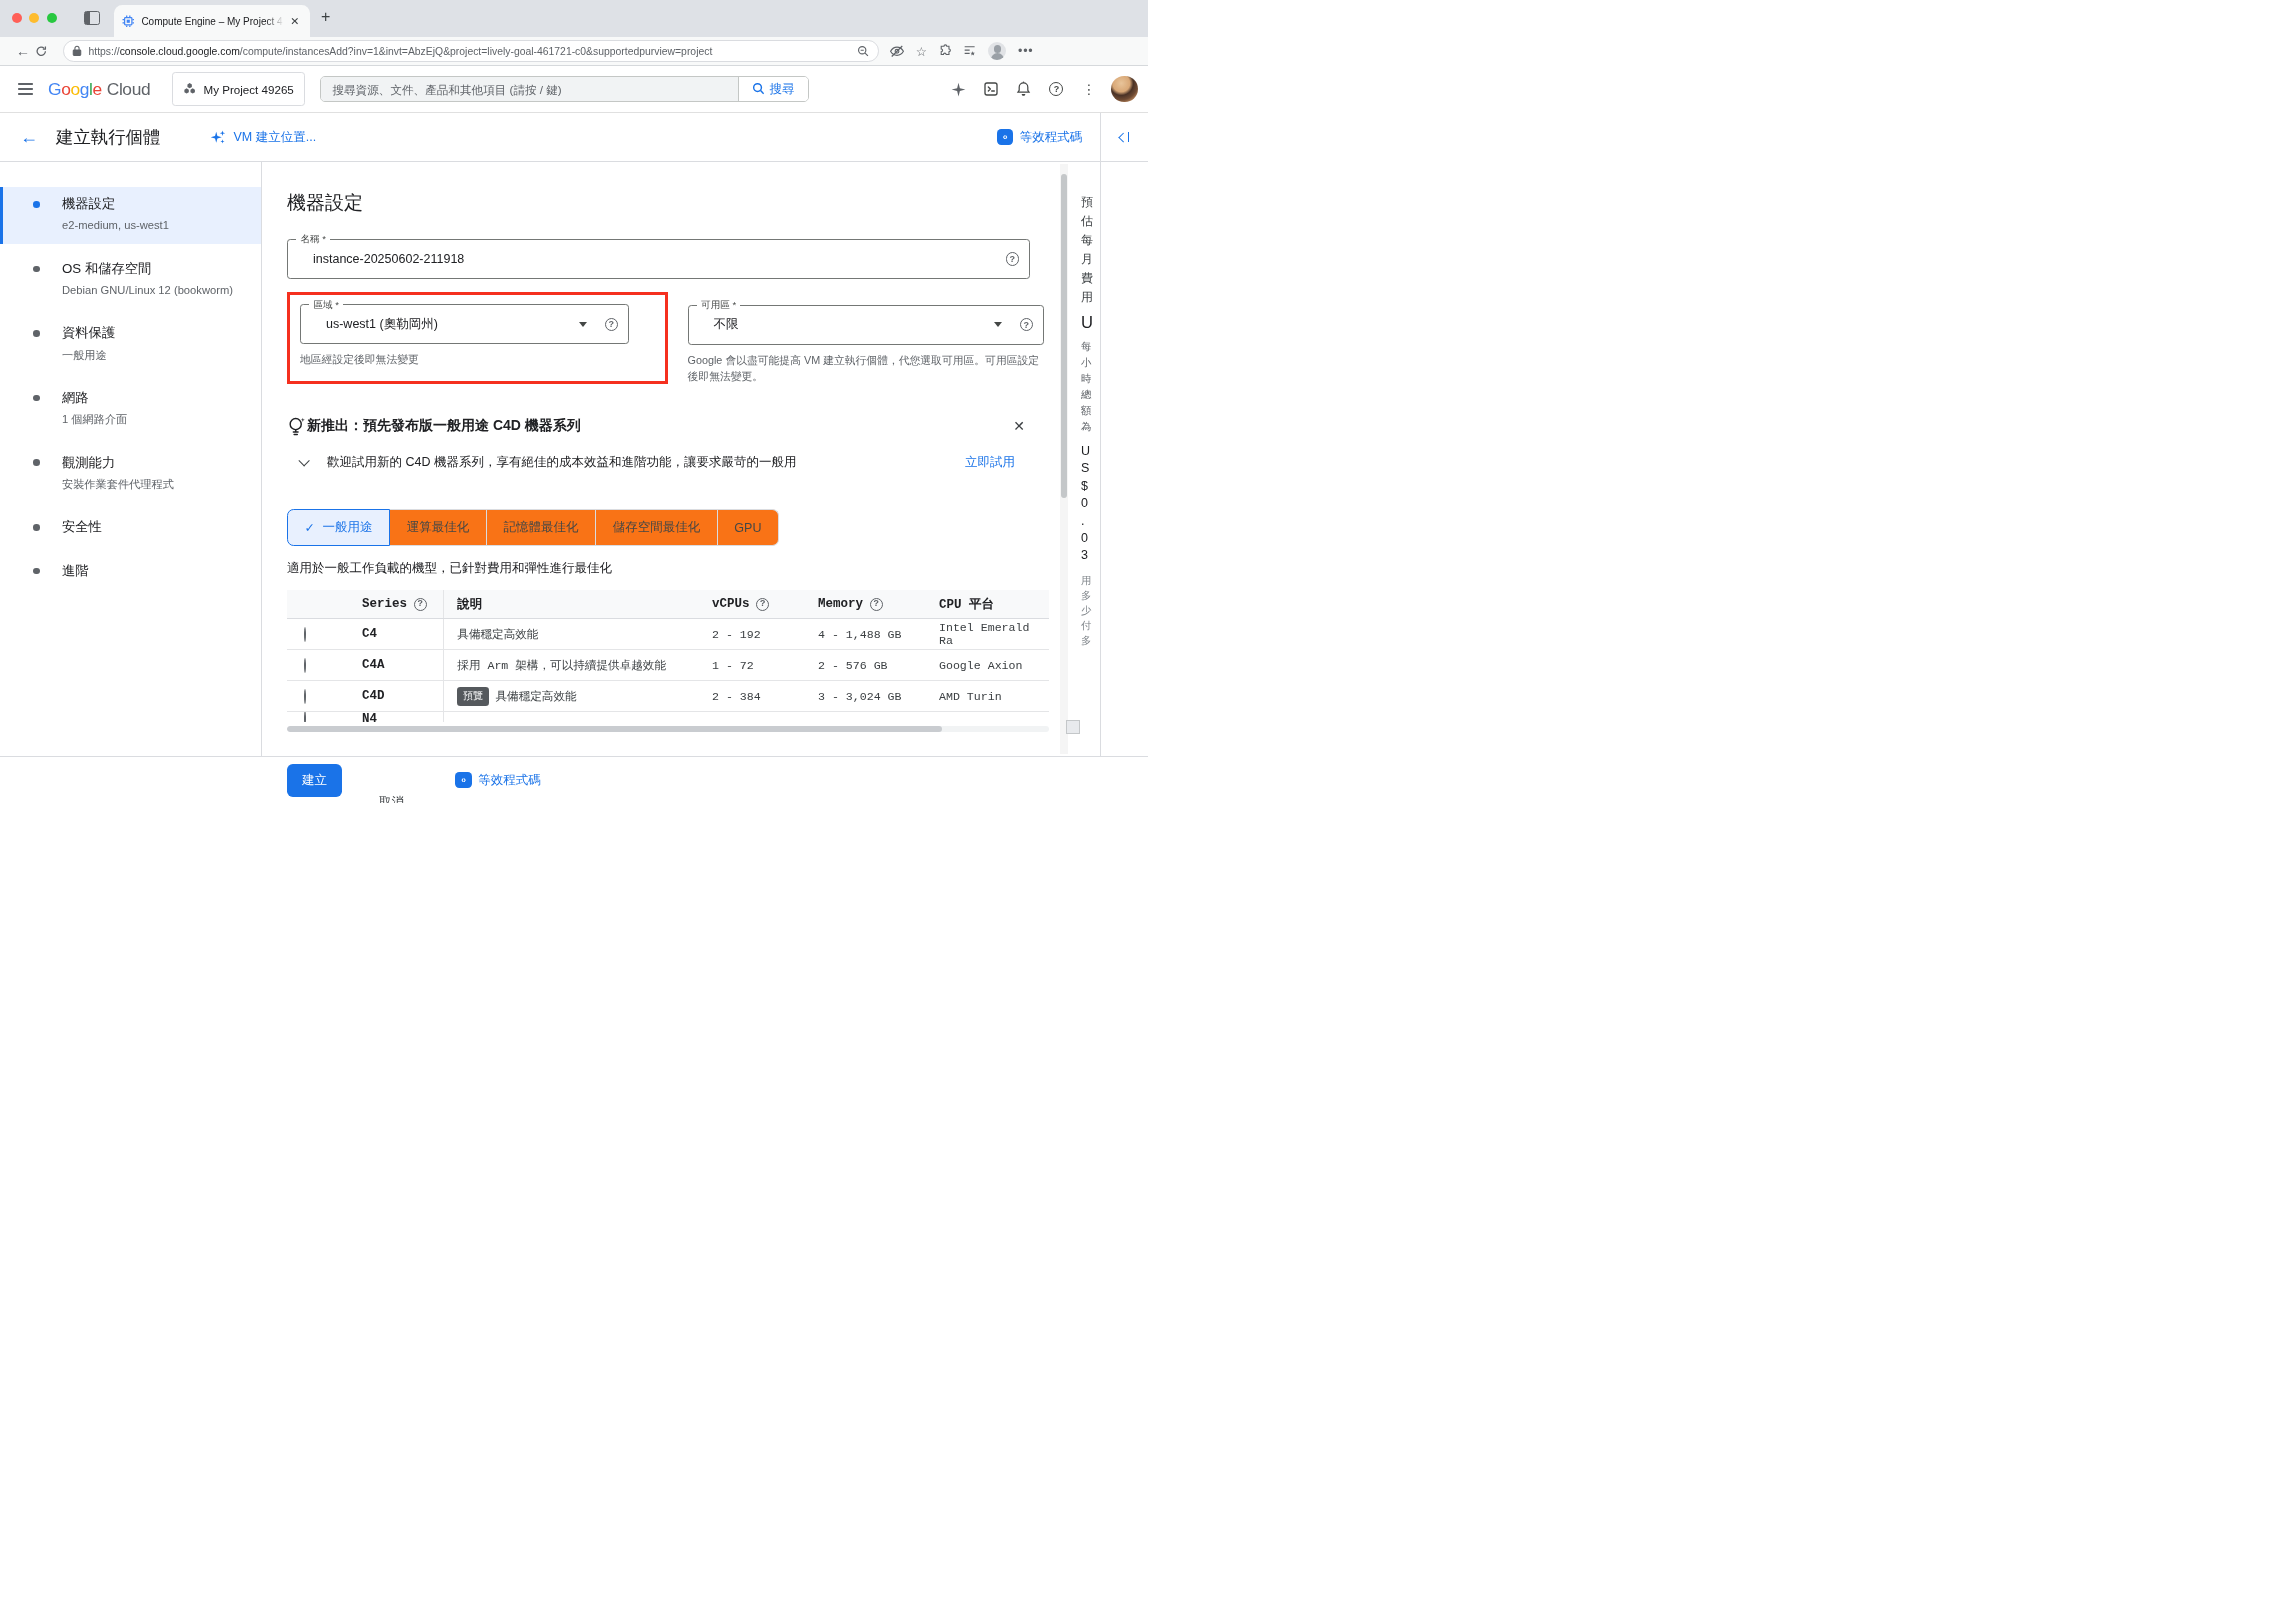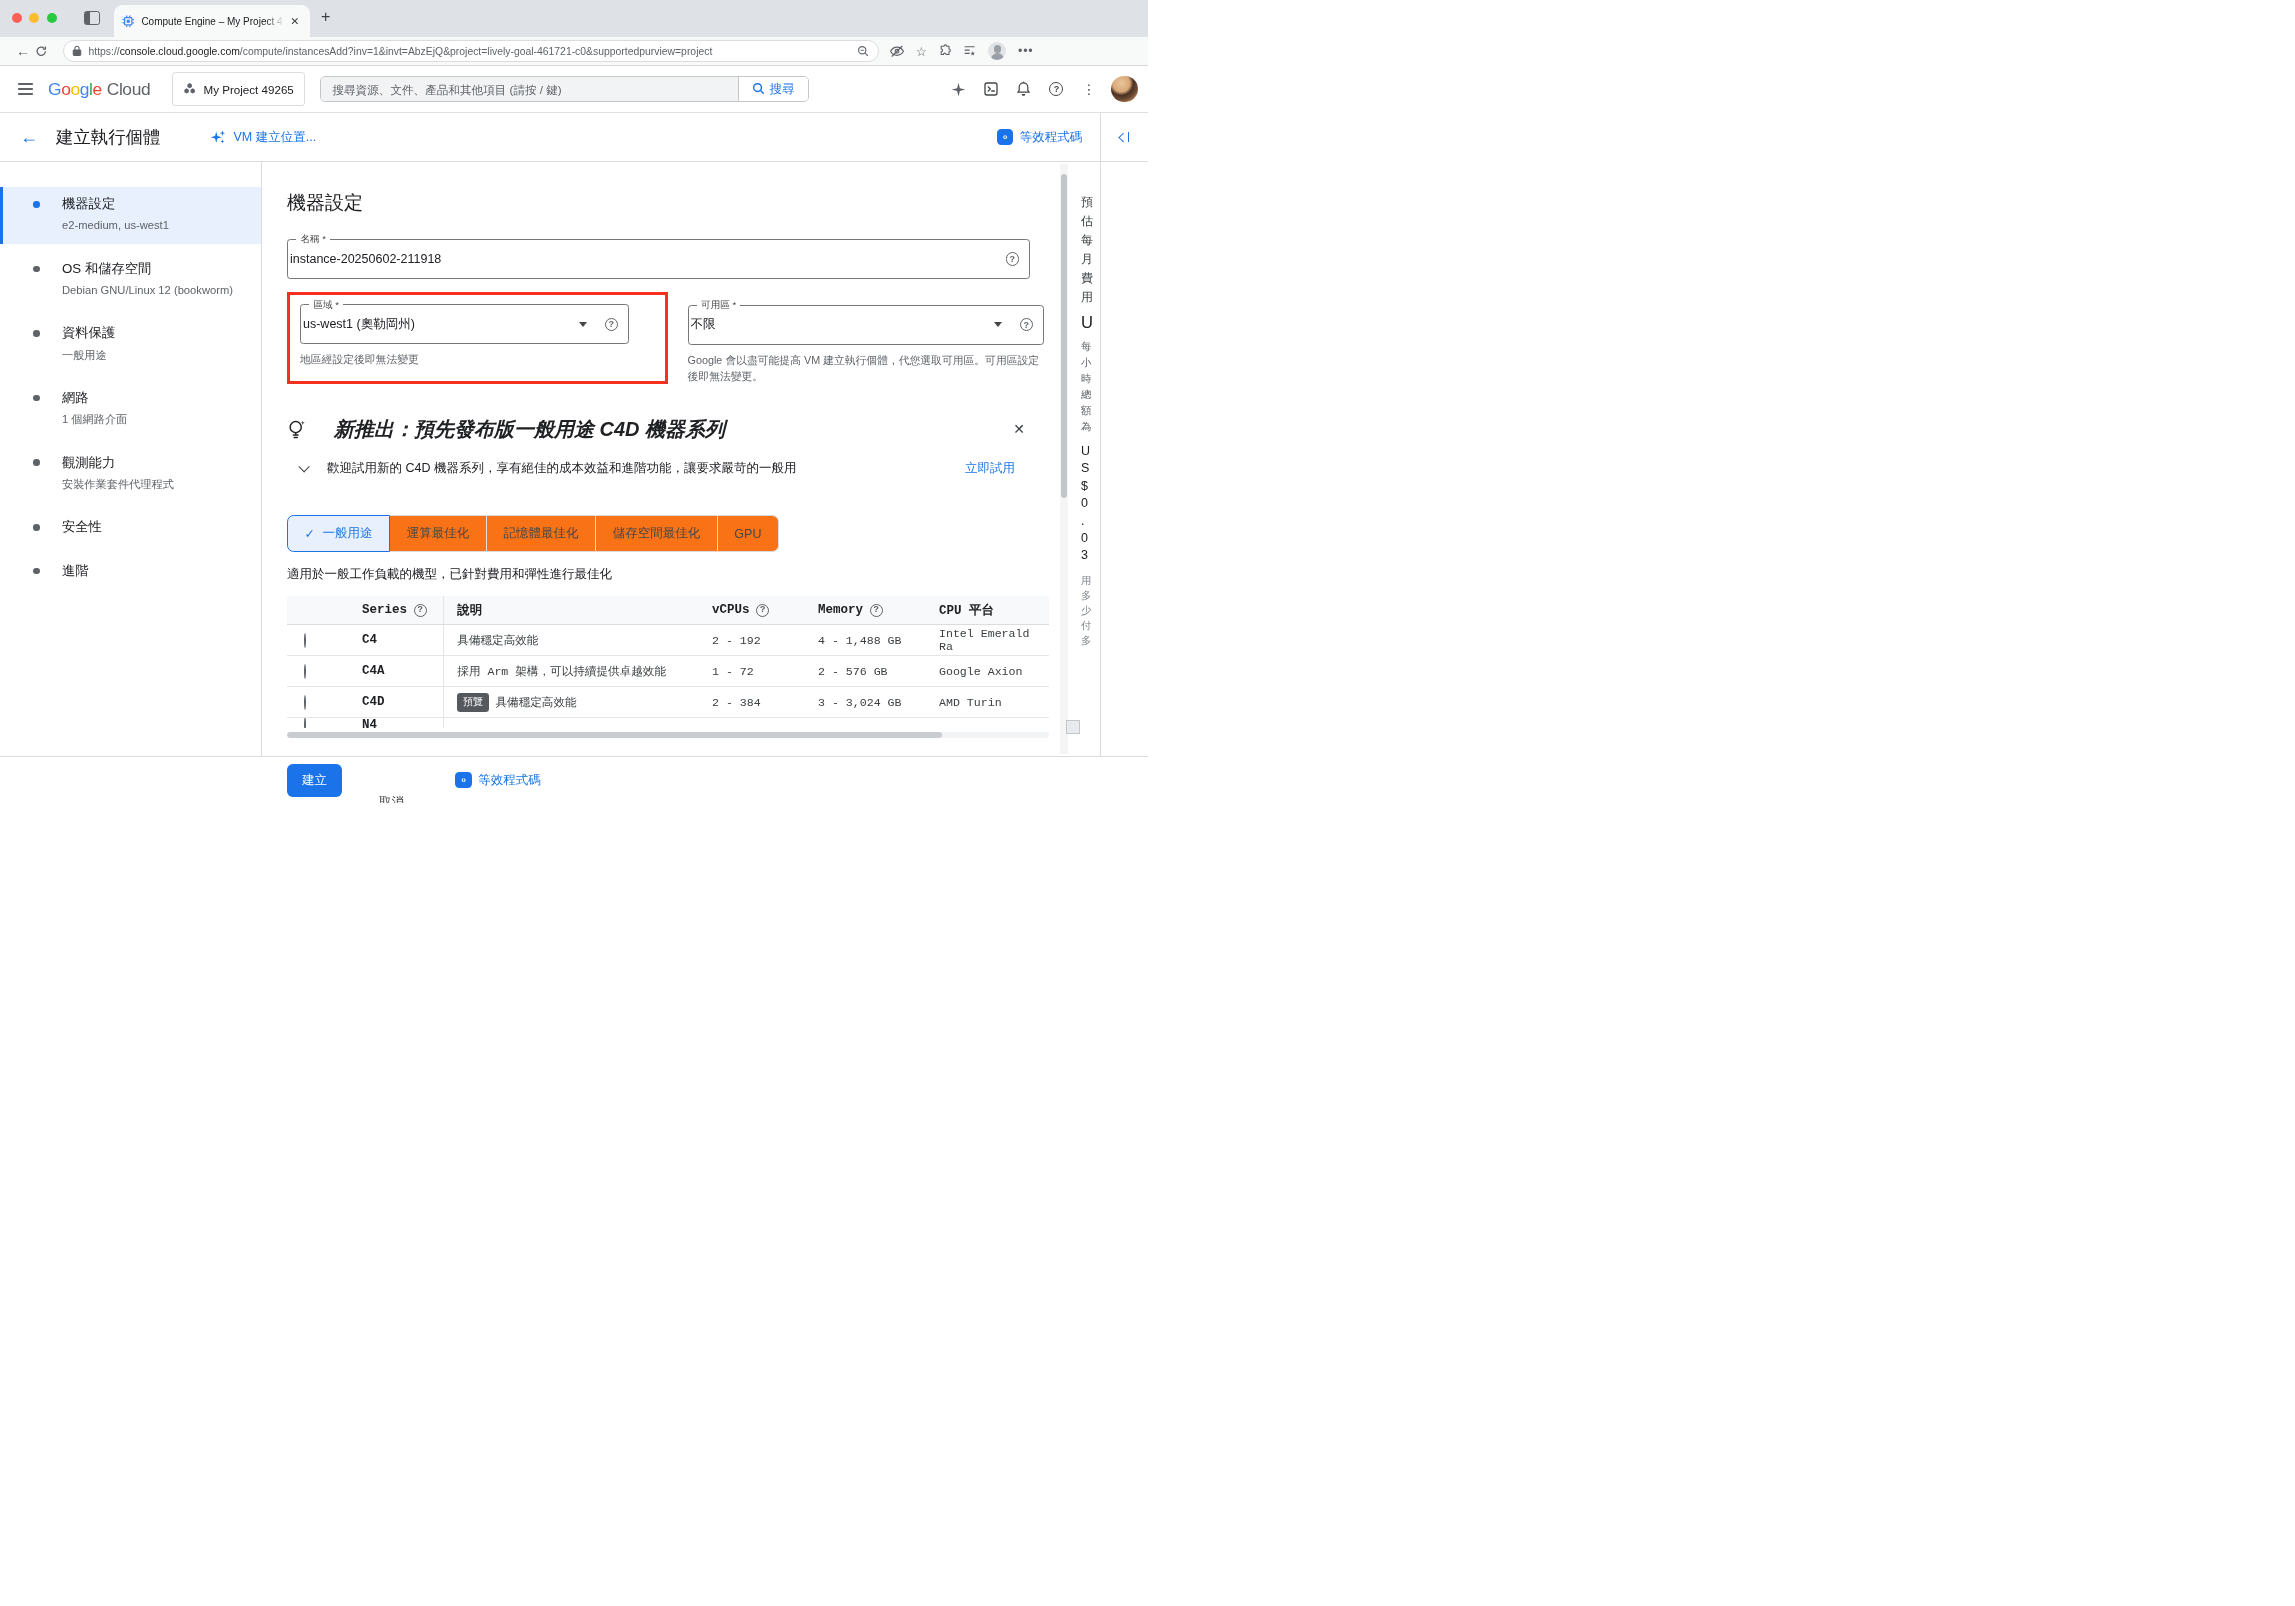--- a/index.html
+++ b/index.html
@@ -69,38 +69,38 @@
   .side-item { position:relative; padding:8.3px 13.3px 10px 33px; margin-bottom:7.5px; display:flex; gap:22.4px; cursor:pointer; }
   .side-item .dot { flex:0 0 6.6px; width:6.6px; height:6.6px; border-radius:50%; background:#5f6368; margin-top:5.8px; }
   .side-item.active { background:#e8f0fe; border-left:3.3px solid #1a73e8; padding-left:30px; }
   .side-item.active .dot { background:#1a73e8; }
   .side-label { font-size:13.3px; color:#202124; line-height:18px; }
   .side-sub { font-size:11.2px; color:#5f6368; line-height:16.6px; margin-top:4.2px; max-width:174px; }
 
   .main { position:absolute; left:262px; top:0; bottom:0; width:798px; overflow:hidden; padding:28px 13.3px 0 25px; background:#fff; }
   .h1 { font-size:19px; font-weight:400; color:#202124; }
 
-  .field { position:relative; height:40px; border:0.8px solid #747775; border-radius:3.3px; display:flex; align-items:center; padding:0 2px; background:#fff; }
+  .field { position:relative; height:40px; border:0.8px solid #747775; border-radius:3.3px; display:flex; align-items:center; padding:0 25px; background:#fff; }
   .f-label { position:absolute; top:-6.6px; left:8.3px; background:#fff; padding:0 4.2px; font-size:9.6px; color:#444746; }
   .f-value { font-size:12.5px; color:#202124; }
   .f-value input { border:0; outline:0; font-size:12.5px; color:#202124; width:100%; font-family:inherit; background:transparent; }
   .f-right { position:absolute; right:10px; display:flex; align-items:center; gap:18px; }
   .caret { width:0; height:0; border-left:4.2px solid transparent; border-right:4.2px solid transparent; border-top:5px solid #444746; }
   .q-ic { width:13.3px; height:13.3px; border:1.2px solid #5f6368; border-radius:50%; color:#5f6368; font-size:9px; font-weight:700; display:flex; align-items:center; justify-content:center; }
   .helper { font-size:10.8px; color:#5f6368; margin-top:7px; line-height:16px; }
 
   .name-row { margin-top:23px; width:743px; }
   .loc-row { display:flex; margin-top:13.3px; width:757px; }
   .red-box { border:3.3px solid #f5301f; padding:9px 13.3px 11.6px 10px; width:388px; }
   .region-field { width:329px; }
   .zone-group { margin-left:20px; margin-top:12.5px; width:364px; }
 
   .banner { margin-top:32px; width:743px; }
   .banner-head { display:flex; align-items:center; }
-  .banner-title { font-size:20px; font-weight:600; color:#202124; margin-left:28px; flex:1;font-style:italic; }
+  .banner-title { font-size:14px; font-weight:600; color:#202124; margin-left:1px; flex:1; }
   .banner-close { font-size:14px; color:#3c4043; padding:1.7px 5px; }
   .banner-body { display:flex; align-items:center; margin-top:17.4px; padding-left:12.5px; }
   .chev-d { width:7.5px; height:7.5px; border-left:1.8px solid #3c4043; border-bottom:1.8px solid #3c4043; transform:rotate(-45deg); margin-top:-3.3px; }
   .banner-text { font-size:12.5px; color:#202124; margin-left:20px; flex:1; }
   .banner-cta { font-size:12.5px; color:#1a73e8; font-weight:500; margin-right:15px; white-space:nowrap; }
 
   .chips { display:flex; margin-top:38px; }
   .chip { height:37px; display:flex; align-items:center; justify-content:center; gap:7.5px; font-size:12.5px; color:#444746; background:#f97316; border:0.8px solid #dadce0; border-left-width:0; padding:0 16.6px; }
   .chip:first-child { border-left-width:0.8px; border-radius:6.6px 0 0 6.6px; }
   .chip:last-child { border-radius:0 6.6px 6.6px 0; }

